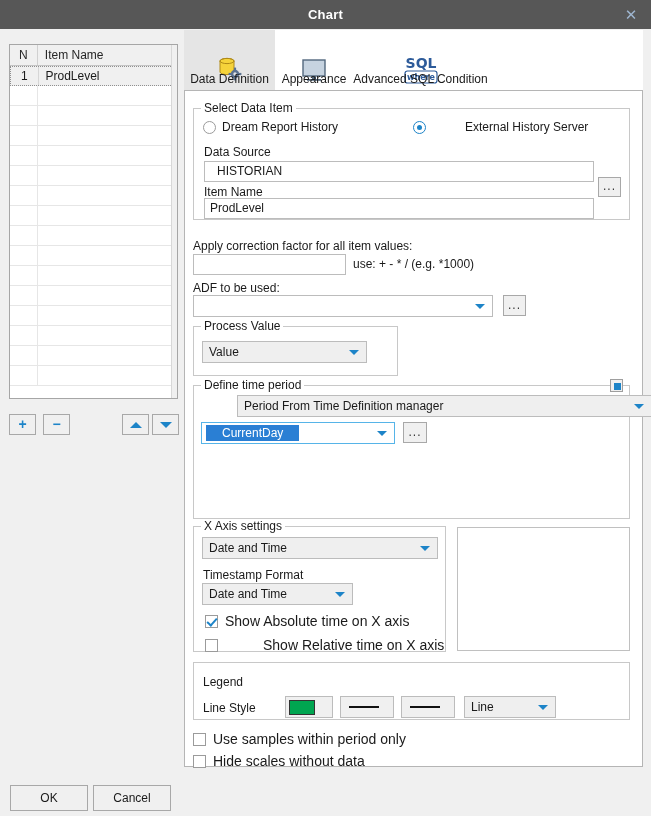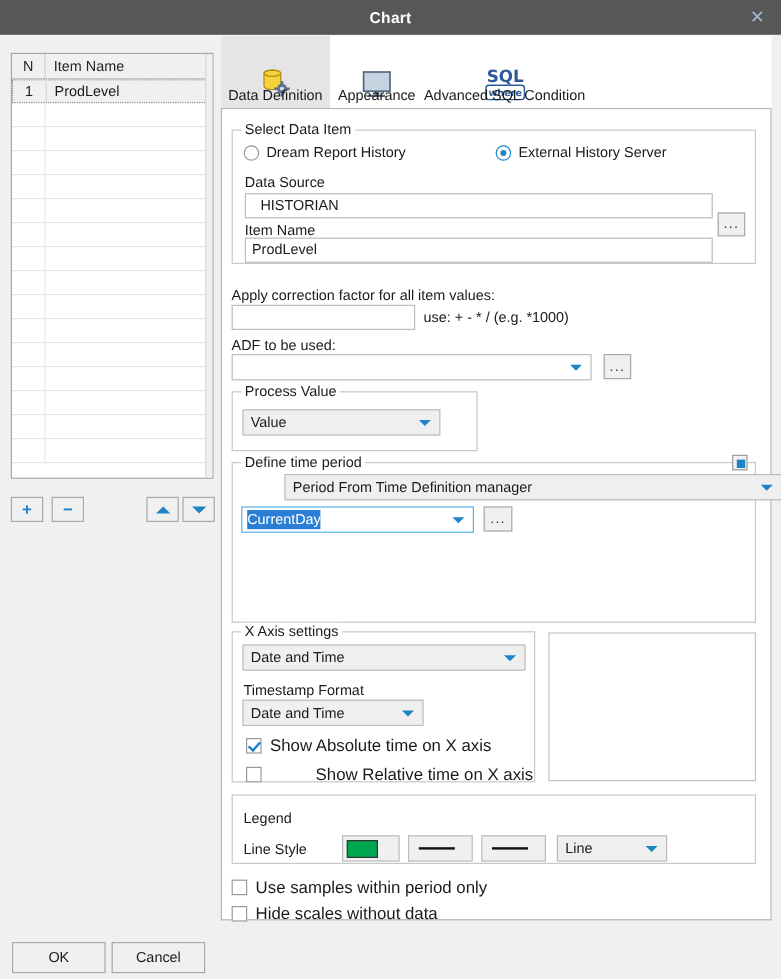--- a/index.html
+++ b/index.html
@@ -118,21 +118,21 @@
     border-left:5px solid transparent; border-right:5px solid transparent;
     border-top:5px solid #1d84c8;
   }
   
   .cbw{
     position:absolute; background:#ffffff; border:1px solid #bcbcbc;
     font-size:12px; line-height:20px; height:22px; padding-left:4px;
     white-space:nowrap; overflow:hidden; cursor:pointer;
   }
   .cbw.focus{ border:1px solid #56b4e8; }
-  .selhl{ background:#2a7fd4; color:#ffffff; padding:1px 0; }
+  .selhl{ background:#2a7fd4; color:#ffffff; padding:1px 16px; }
 
   .ellbtn{
     position:absolute; background:#f0f0f0; border:1px solid #a8a8a8;
     font-size:12px; color:#333; text-align:center; cursor:pointer;
     letter-spacing:1px;
   }
 
   
   .radio{ position:absolute; display:flex; align-items:center; cursor:pointer; }
   .radio .dot{
@@ -324,21 +324,21 @@
 
 <div id="content">
 
   <div class="grp" style="left:8px; top:17px; width:437px; height:112px;">
     <div class="cap">Select Data Item</div>
 
     <div class="radio" style="left:9px; top:11px;">
       <span class="dot"></span>
       <span class="t">Dream Report History</span>
     </div>
-    <div class="radio on" style="left:219px; top:11px;">
+    <div class="radio on" style="left:219px; top:11px;gap:33px;">
       <span class="dot"></span>
       <span class="t">External History Server</span>
     </div>
 
     <div class="lbl" style="left:10px; top:36px;">Data Source</div>
     <div class="tin" style="left:10px; top:52px; width:390px;padding-left:12px;">HISTORIAN</div>
 
     <div class="lbl" style="left:10px; top:76px;">Item Name</div>
     <div class="tin" style="left:10px; top:89px; width:390px;">ProdLevel</div>
   </div>

